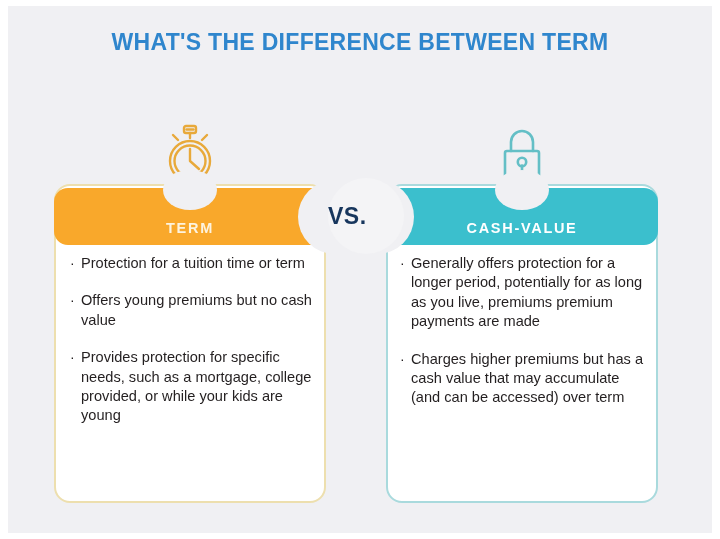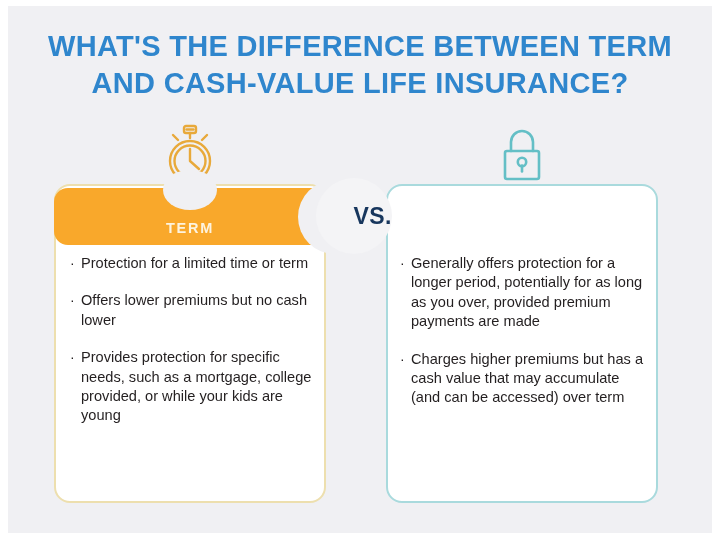--- a/index.html
+++ b/index.html
@@ -25,21 +25,21 @@
   }
 
   
   .title {
     position: absolute;
     left: 0;
     top: 22px;
     width: 704px;
     text-align: center;
     color: #2f86cd;
-    font-size: 29px;
+    font-size: 23px;
     font-weight: bold;
     letter-spacing: 0.3px;
     line-height: 1.28;
     text-transform: uppercase;
   }
   .title .l2 { display: block; }
 
   
   .card {
     position: absolute;
@@ -117,29 +117,29 @@
     width: 60px;
     height: 62px;
     top: 117px;
   }
   .icon-slot.left  { left: 152px; }
   .icon-slot.right { left: 484px; }
 
   
   .vs {
     position: absolute;
-    left: 308px;
+    left: 320px;
     top: 172px;
     width: 76px;
     height: 76px;
     border-radius: 50%;
     background: #f4f4f6;
     display: flex;
     align-items: center;
-    justify-content: flex-end;
+    justify-content: flex-start;
     color: #17365d;
     font-size: 23px;
     font-weight: bold;
     letter-spacing: 0.5px;
   }
 
   
   .list {
     position: absolute;
     top: 248px;
@@ -166,21 +166,20 @@
     flex: 1 1 auto;
   }
 </style>
 </head>
 <body>
 
 <div id="page">
 
   <div class="title">
     <span class="l1">What's the Difference Between Term</span>
-    <span class="l2">and Cash-Value Life Insurance?</span>
   </div>
 
   <div class="icon-slot left">
     <svg width="60" height="62" viewBox="0 0 60 62" fill="none" stroke="#e8a93a" stroke-width="2.4" stroke-linecap="round" stroke-linejoin="round">
       <rect x="24" y="3" width="12" height="7" rx="2"></rect>
       <line x1="30" y1="10" x2="30" y2="15"></line>
       <line x1="26.5" y1="6.5" x2="33.5" y2="6.5"></line>
       <line x1="13" y1="12" x2="18" y2="17"></line>
       <line x1="47" y1="12" x2="42" y2="17"></line>
       <circle cx="30" cy="38" r="20"></circle>
@@ -202,38 +201,44 @@
   <div class="hdr-wrap left">
     <div class="bar orange"></div>
     <div class="notch"></div>
     <div class="bite r"></div>
     <div class="hdr-label cream">TERM</div>
   </div>
 
   <div class="list left">
     <div class="bullet">
       <span class="dot">·</span>
-      <span class="txt">Protection for a limited time or term</span>
-    </div>
-    <div class="bullet">
-      <span class="dot">·</span>
-      <span class="txt">Offers lower premiums but no cash lower</span>
+      <span class="txt">Protection for a tuition time or term</span>
+    </div>
+    <div class="bullet">
+      <span class="dot">·</span>
+      <span class="txt">Offers young premiums but no cash value</span>
     </div>
     <div class="bullet">
       <span class="dot">·</span>
       <span class="txt">Provides protection for specific needs, such as a mortgage, college provided, or while your kids are young</span>
     </div>
   </div>
 
   <div class="card right"></div>
+  <div class="hdr-wrap right">
+    <div class="bar teal"></div>
+    <div class="notch"></div>
+    <div class="bite l"></div>
+    <div class="hdr-label">CASH-VALUE</div>
+  </div>
 
   <div class="list right">
     <div class="bullet">
       <span class="dot">·</span>
-      <span class="txt">Generally offers protection for a longer period, potentially for as long as you over, provided premium payments are made</span>
+      <span class="txt">Generally offers protection for a longer period, potentially for as long as you live, premiums premium payments are made</span>
     </div>
     <div class="bullet">
       <span class="dot">·</span>
       <span class="txt">Charges higher premiums but has a cash value that may accumulate (and can be accessed) over term</span>
     </div>
   </div>
 
   <div class="vs">
     <span>VS.</span>
   </div>

